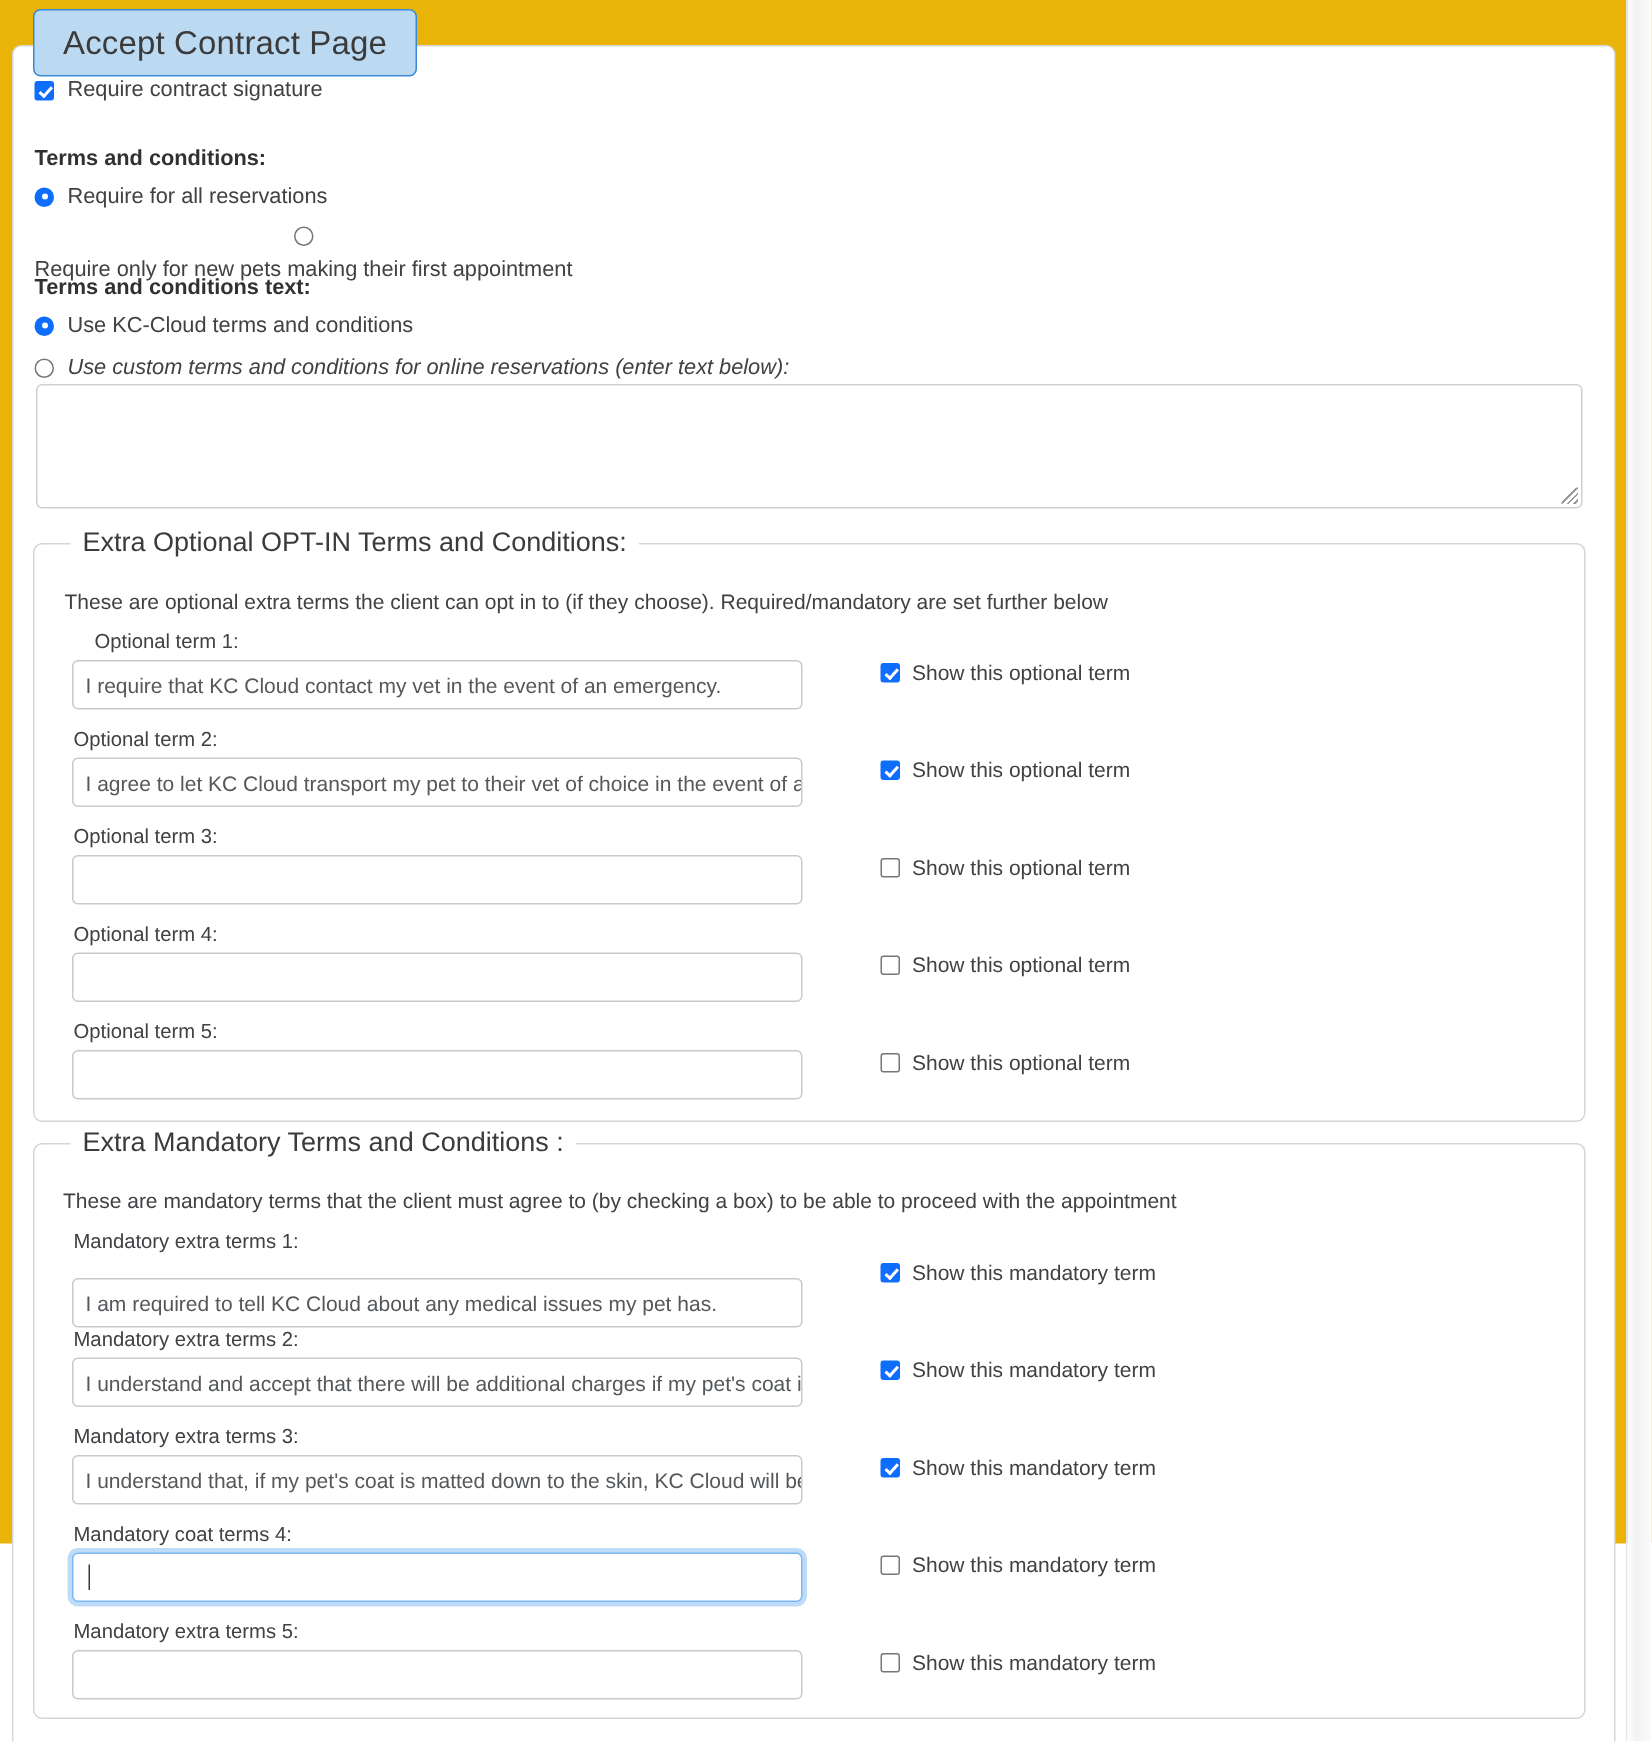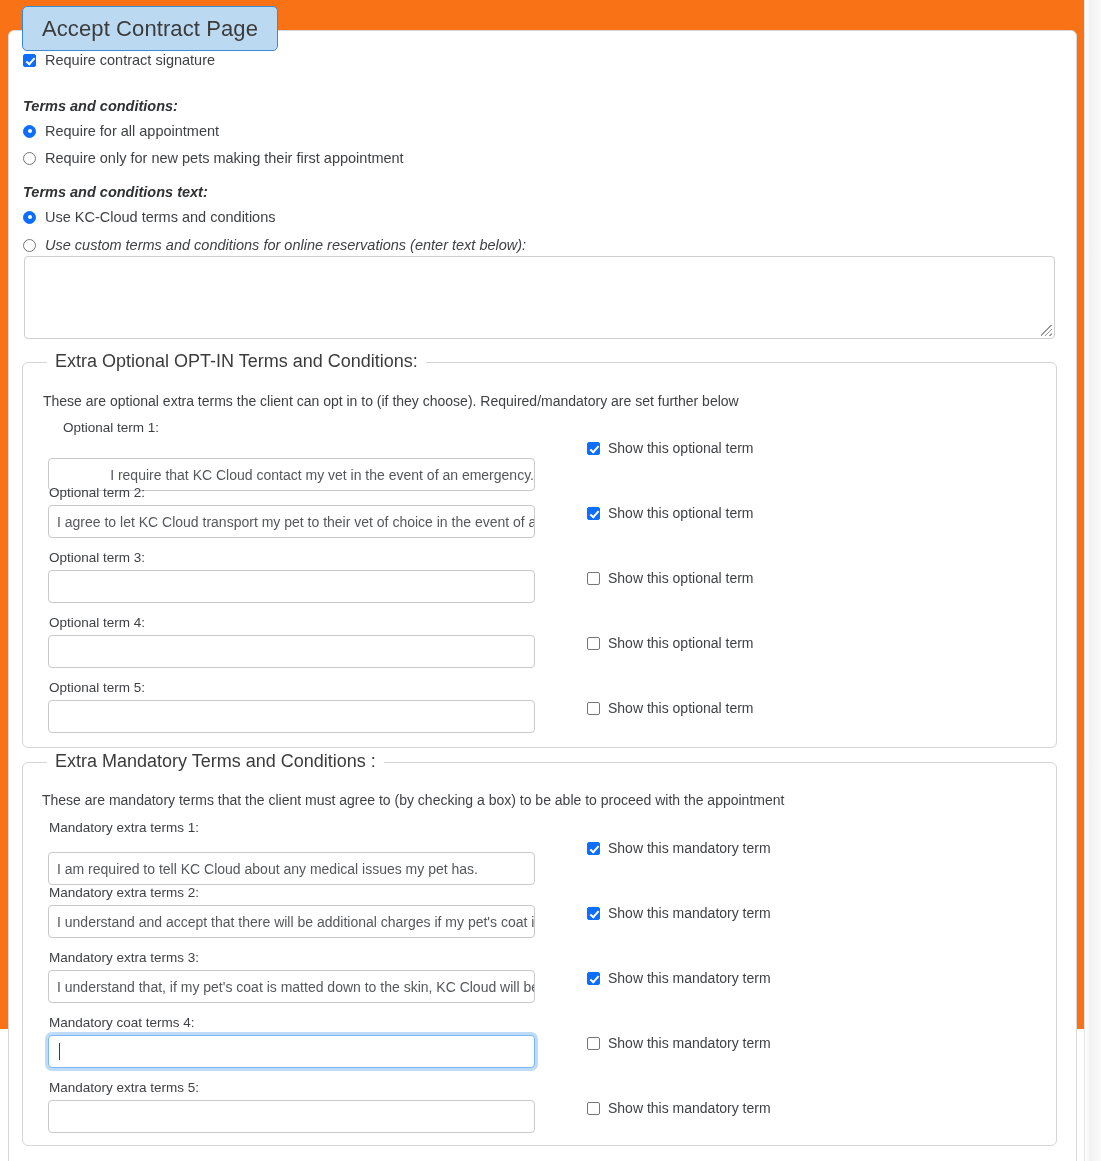--- a/index.html
+++ b/index.html
@@ -8,21 +8,21 @@
     width: 1101px; height: 1161px;
     background: #ffffff;
     font-family: "Liberation Sans", sans-serif;
     color: #373a3c;
     overflow: hidden;
   }
   .page {
     position: relative;
     width: 1101px;
     height: 1029px;
-    background: #f97316;
+    background: #eab308;
   }
   
   .right-gutter {
     position: absolute;
     top: 0; right: 0;
     width: 16px; height: 1161px;
     background: linear-gradient(to right, #ffffff 0%, #f2f2f2 35%, #fbfbfb 100%);
   }
   .right-gutter-line {
     position: absolute;
@@ -105,21 +105,21 @@
   .rb.checked::after {
     content: "";
     position: absolute;
     left: 3.5px; top: 3.5px;
     width: 4px; height: 4px;
     border-radius: 50%;
     background: #ffffff;
   }
 
   .lbl { font-size: 14.5px; color: #3f4144; line-height: 1; }
-  .lbl-strong { font-size: 14.5px; font-weight: bold; color: #2f3133; font-style: italic; }
+  .lbl-strong { font-size: 14.5px; font-weight: bold; color: #2f3133; }
 
   .txtarea {
     position: absolute;
     border: 1px solid #cfcfcf;
     border-radius: 4px;
     background: #ffffff;
   }
   .txtarea .grip {
     position: absolute;
     right: 2px; bottom: 2px;
@@ -208,24 +208,24 @@
 
   <div class="row-check" style="position:absolute; left:23px; top:53px;">
     <span class="cb checked"></span>
     <span class="lbl">Require contract signature</span>
   </div>
 
   <div class="lbl-strong" style="position:absolute; left:23px; top:98px;">Terms and conditions:</div>
 
   <div class="row-check" style="position:absolute; left:23px; top:124px;">
     <span class="rb checked"></span>
-    <span class="lbl">Require for all appointment</span>
-  </div>
-
-  <div class="row-check" style="position:absolute; left:23px; top:151px;">
+    <span class="lbl">Require for all reservations</span>
+  </div>
+
+  <div class="row-check" style="position:absolute; left:23px; top:151px;flex-direction:column;">
     <span class="rb"></span>
     <span class="lbl">Require only for new pets making their first appointment</span>
   </div>
 
   <div class="lbl-strong" style="position:absolute; left:23px; top:184px;">Terms and conditions text:</div>
 
   <div class="row-check" style="position:absolute; left:23px; top:210px;">
     <span class="rb checked"></span>
     <span class="lbl">Use KC-Cloud terms and conditions</span>
   </div>
@@ -237,21 +237,21 @@
 
   <div class="txtarea" style="left:24px; top:256px; width:1031px; height:83px;">
     <div class="grip"></div>
   </div>
 
   <div class="fs" style="left:22px; top:362px; width:1035px; height:386px;">
     <div class="fs-legend">Extra Optional OPT-IN Terms and Conditions:</div>
     <div class="fs-desc" style="left:20px; top:30px;">These are optional extra terms the client can opt in to (if they choose). Required/mandatory are set further below</div>
 
     <div class="field-label" style="left:40px; top:57px;">Optional term 1:</div>
-    <div class="tinput" style="left:25px; top:95px;justify-content:flex-end;">
+    <div class="tinput" style="left:25px; top:77px;">
       <span>I require that KC Cloud contact my vet in the event of an emergency.</span>
     </div>
     <div class="show-row" style="left:521px; top:78px;">
       <span class="cb checked"></span>
       <span class="lbl">Show this optional term</span>
     </div>
 
     <div class="field-label" style="left:26px; top:122px;">Optional term 2:</div>
     <div class="tinput" style="left:25px; top:142px;">
       <span>I agree to let KC Cloud transport my pet to their vet of choice in the event of an</span>

